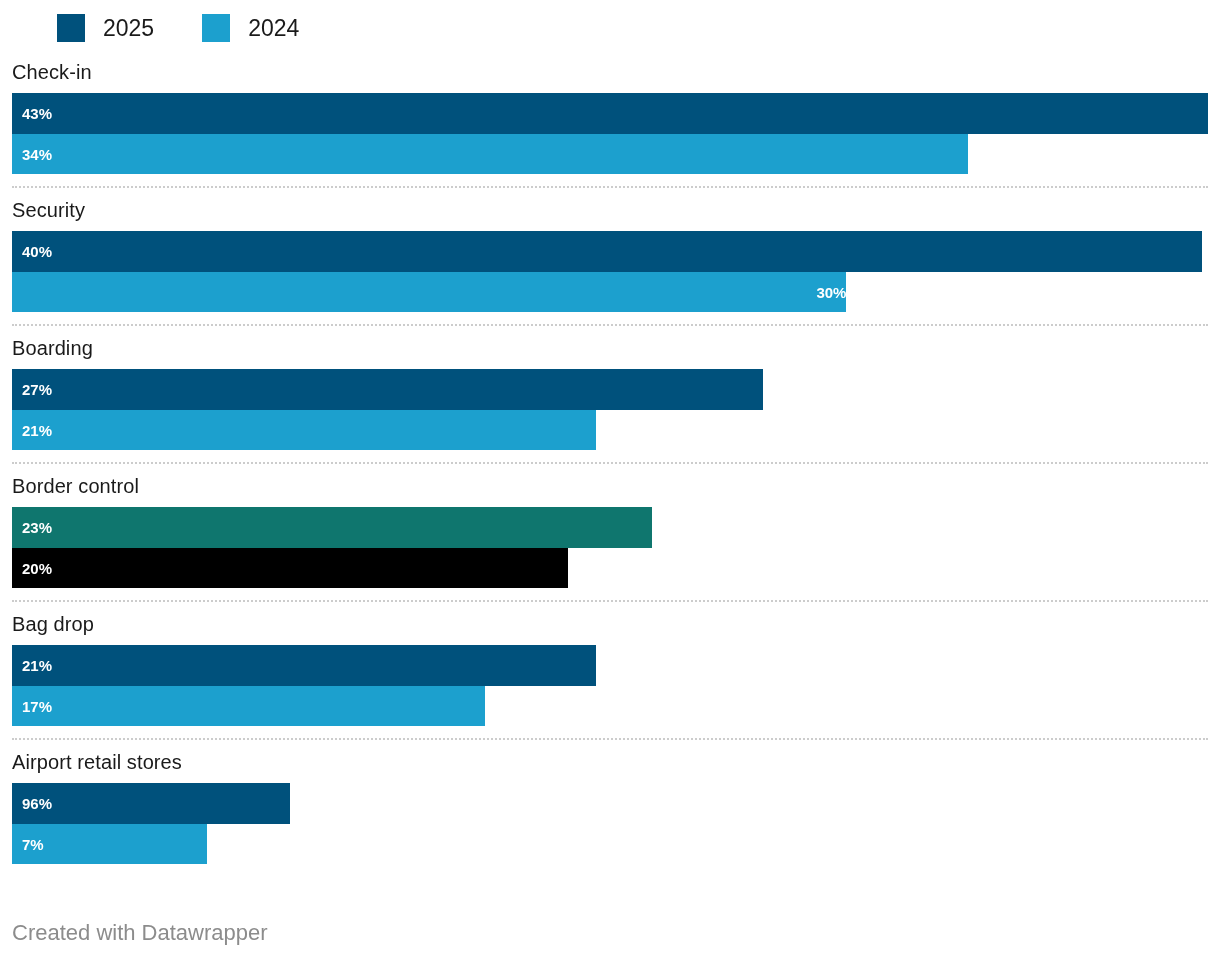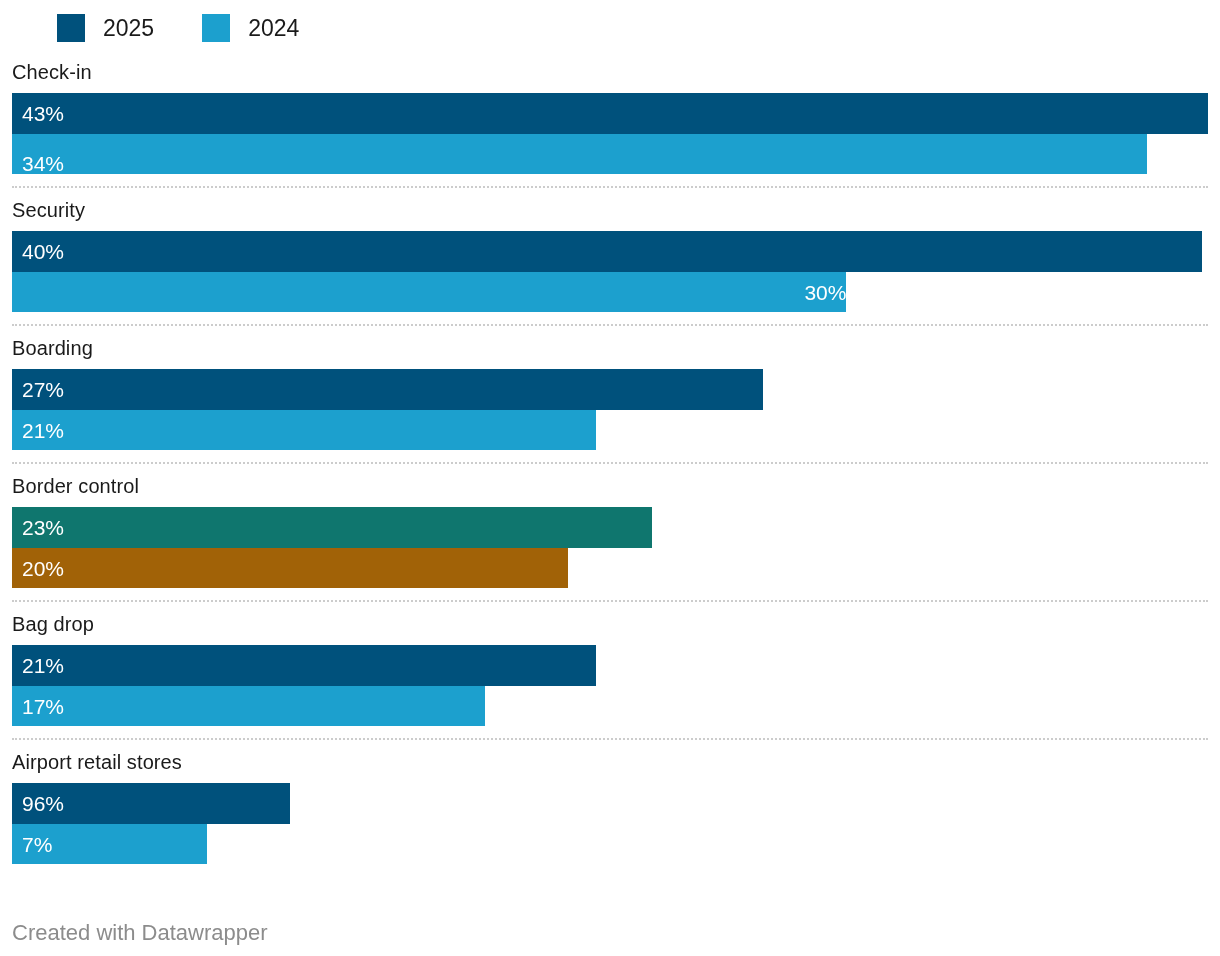--- a/index.html
+++ b/index.html
@@ -81,24 +81,25 @@
   .bar {
     position: absolute;
     left: 0;
     top: 0;
     bottom: 0;
     display: flex;
     align-items: center;
   }
   .bar-value {
     color: #ffffff;
-    font-size: 21px;
+    font-size: 15px;
     line-height: 1;
     padding-left: 10px;
     white-space: nowrap;
+    font-weight: bold;
   }
   .separator {
     height: 0;
     border-top: 2px dotted #cccccc;
     margin-top: 12px;
     margin-bottom: 0;
   }
 
   
   .footer {
@@ -129,21 +130,21 @@
   <div class="groups" id="groups">
       <div class="group">
         <div class="group-label">Check-in</div>
         <div class="bars">
           <div class="bar-row">
             <div class="bar" style="background: rgb(0, 81, 124); width: 1196px;">
               <span class="bar-value">43%</span>
             </div>
           </div>
           <div class="bar-row secondary">
-            <div class="bar" style="background: rgb(28, 160, 206); width: 1135px; align-items: flex-end;">
+            <div class="bar" style="background: rgb(28, 160, 206); width: 956px;">
               <span class="bar-value">34%</span>
             </div>
           </div>
         </div>
         <div class="separator"></div>
       </div>
       <div class="group">
         <div class="group-label">Security</div>
         <div class="bars">
           <div class="bar-row">
@@ -177,21 +178,21 @@
       </div>
       <div class="group">
         <div class="group-label">Border control</div>
         <div class="bars">
           <div class="bar-row">
             <div class="bar" style="background: #0f766e; width: 639.721px;">
               <span class="bar-value">23%</span>
             </div>
           </div>
           <div class="bar-row secondary">
-            <div class="bar" style="background: #a16207; width: 556.279px;">
+            <div class="bar" style="background: #000000; width: 556.279px;">
               <span class="bar-value">20%</span>
             </div>
           </div>
         </div>
         <div class="separator"></div>
       </div>
       <div class="group">
         <div class="group-label">Bag drop</div>
         <div class="bars">
           <div class="bar-row">

